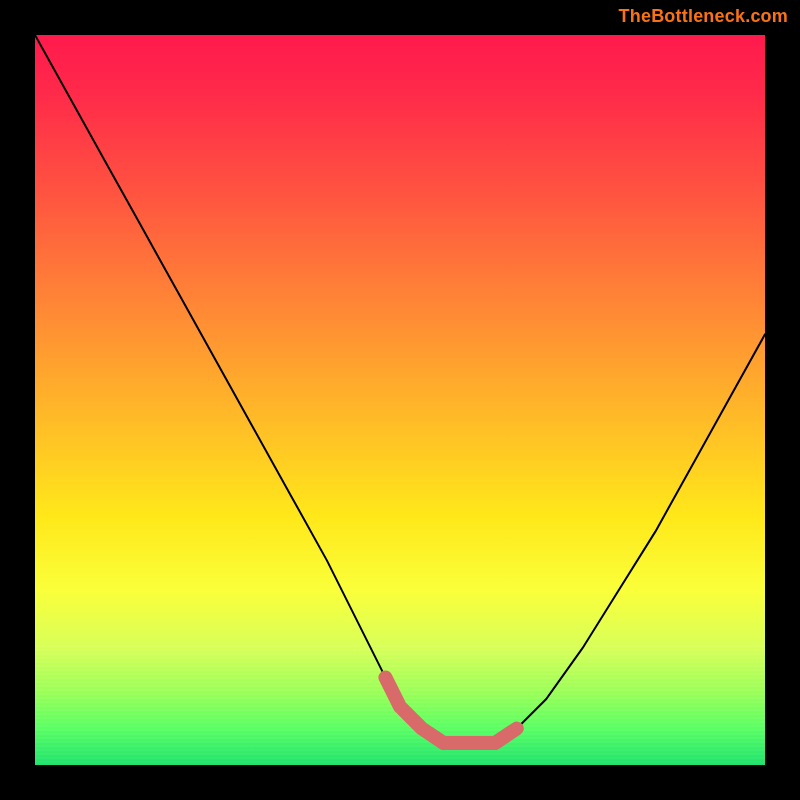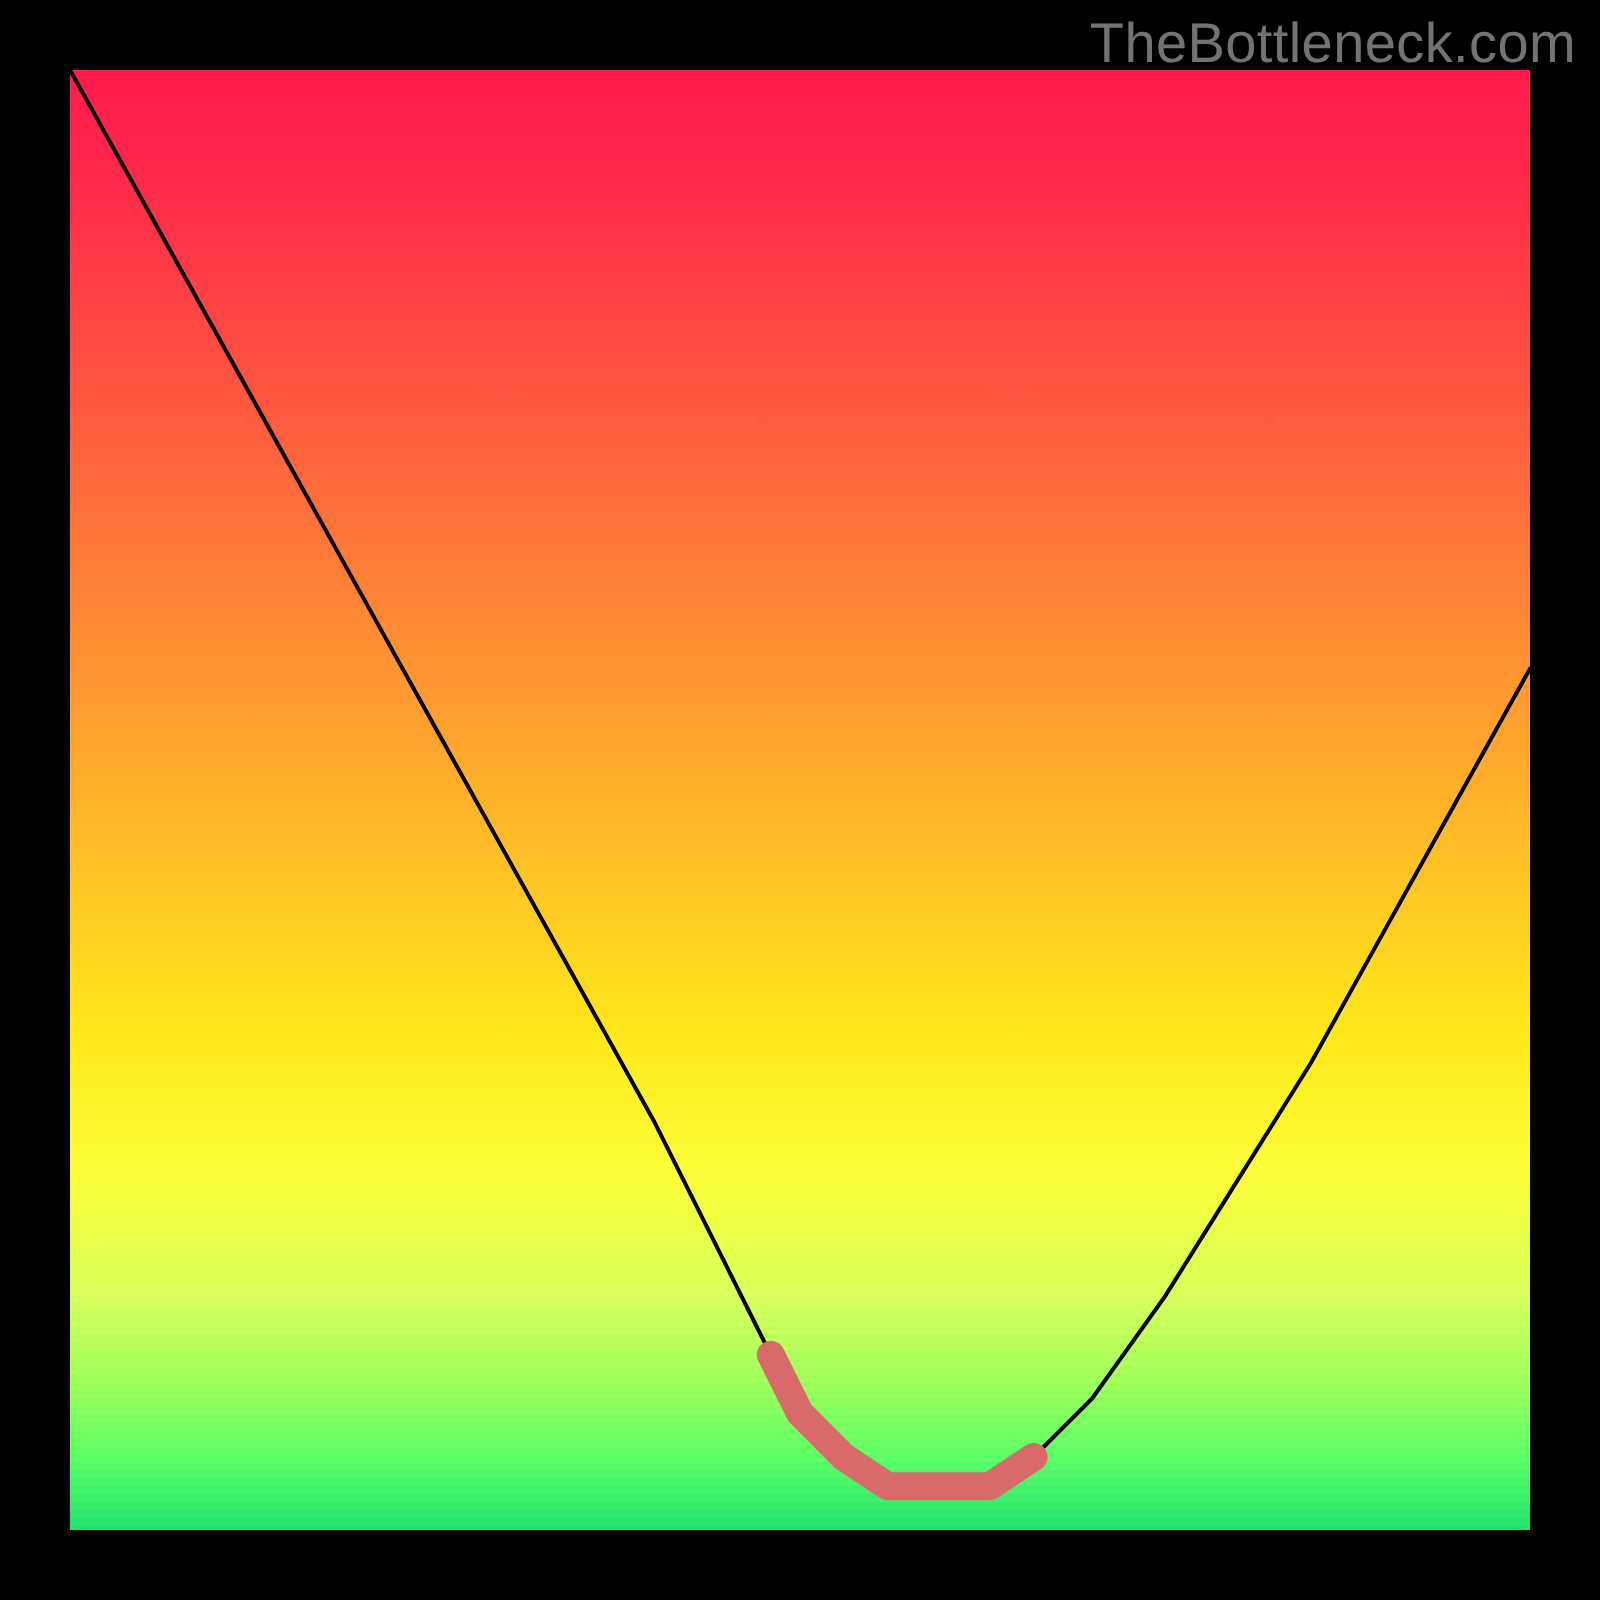--- a/index.html
+++ b/index.html
@@ -14,23 +14,23 @@
   .frame {
     position: relative;
     width: 800px;
     height: 800px;
     background: #000;
   }
   .watermark {
     position: absolute;
     top: 6px;
     right: 12px;
-    color: #737373;
-    font-size: 28px;
-    font-weight: 400;
+    color: #f97316;
+    font-size: 18px;
+    font-weight: 700;
     letter-spacing: 0.2px;
     z-index: 5;
     user-select: none;
   }
   .plot-area {
     position: absolute;
     left: 35px;
     top: 35px;
     width: 730px;
     height: 730px;

